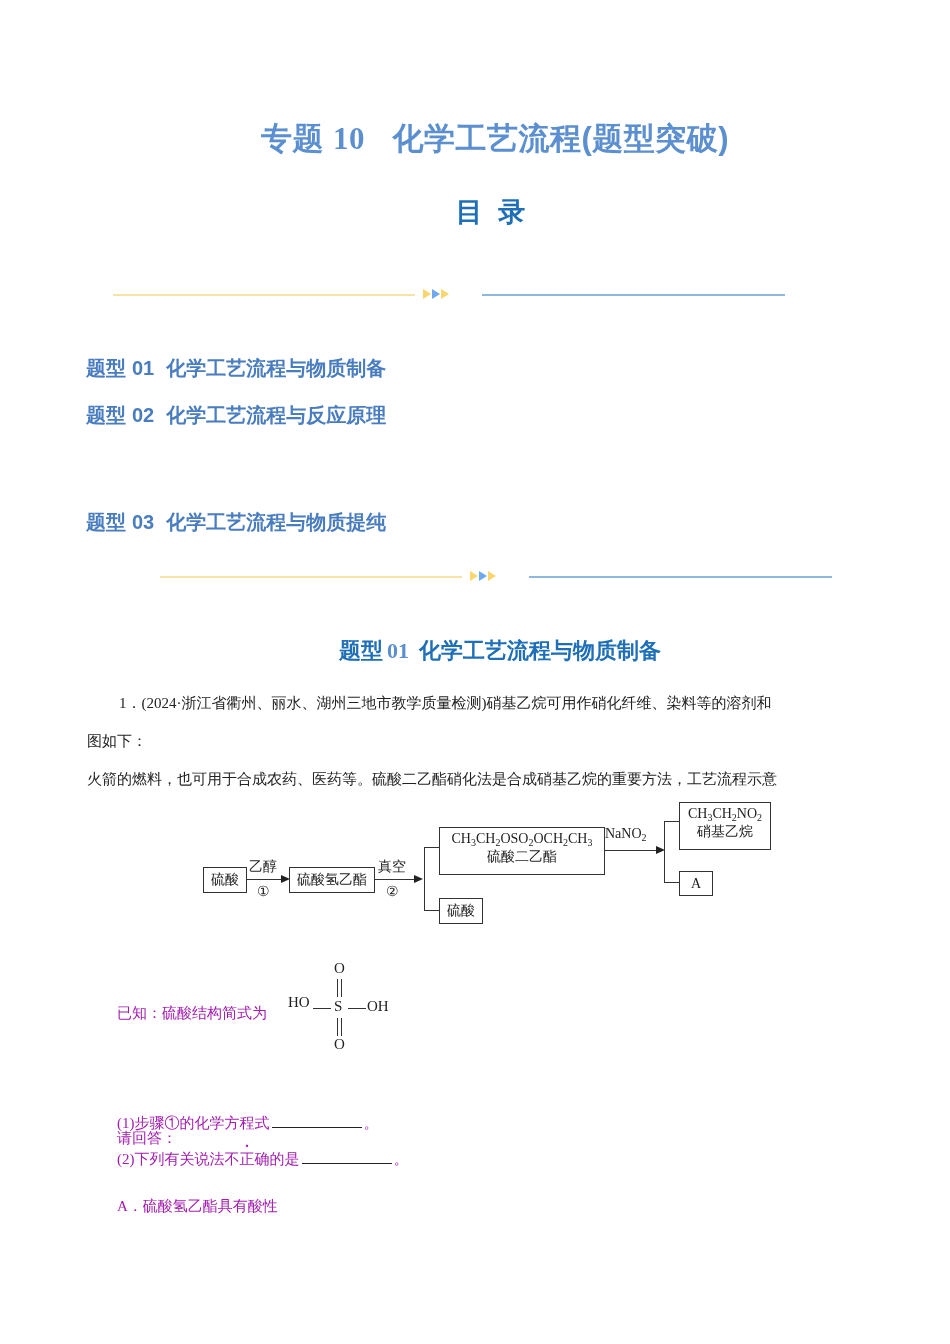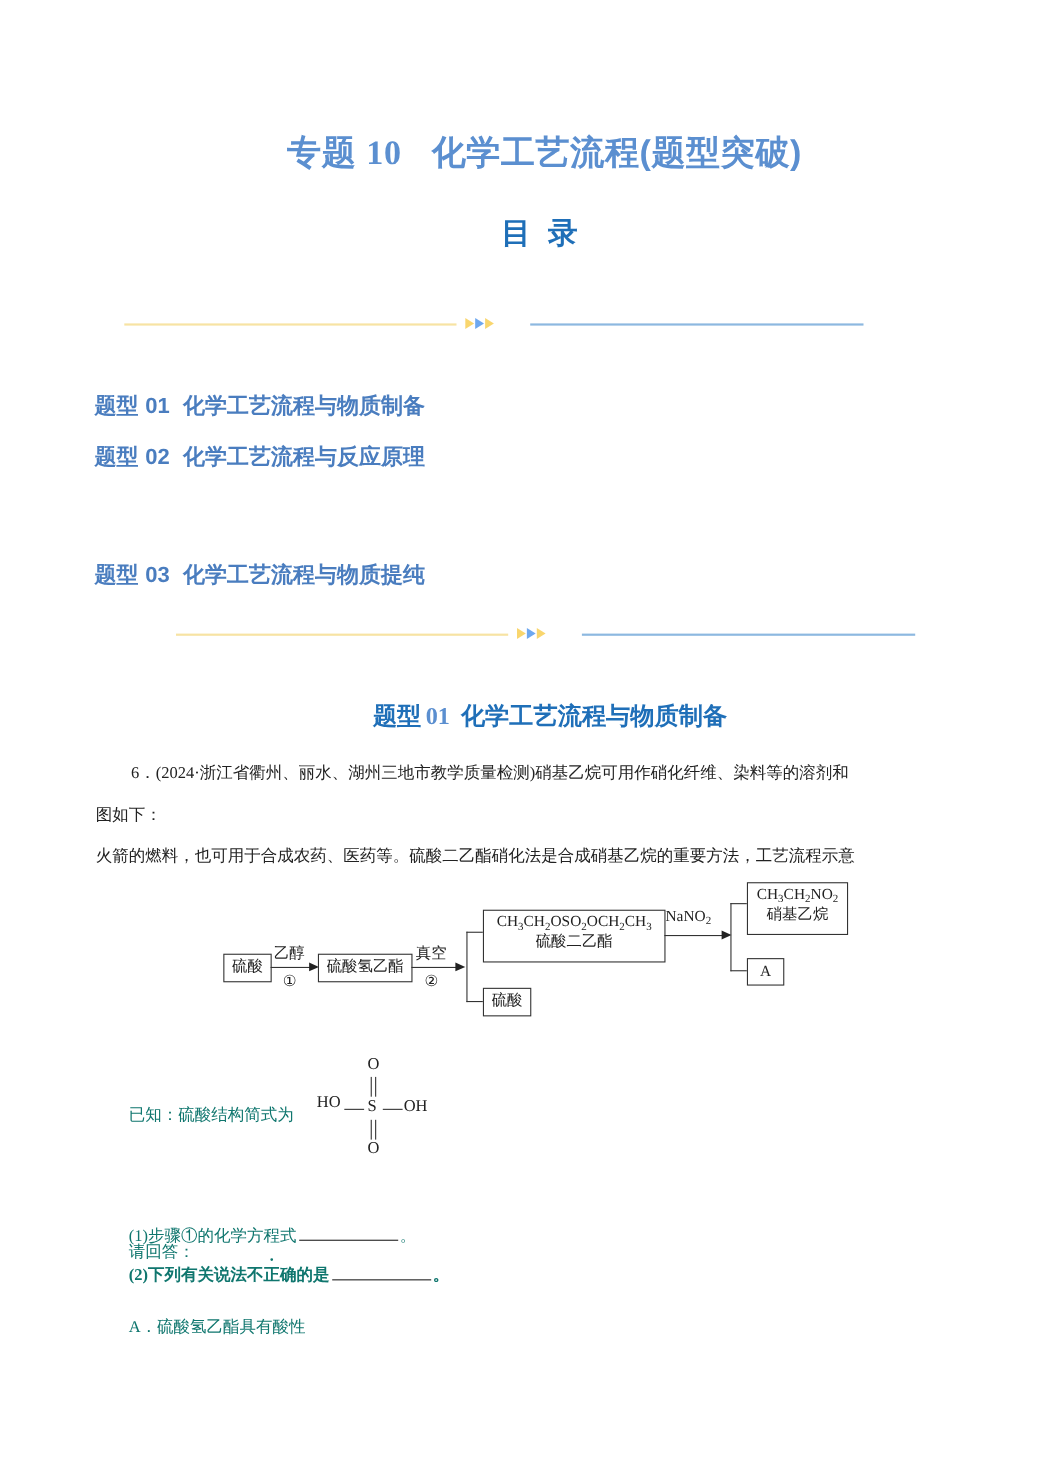--- a/index.html
+++ b/index.html
@@ -18,21 +18,21 @@
   .tri { width: 0; height: 0; border-top: 5px solid transparent; border-bottom: 5px solid transparent; border-left: 8px solid #f9d66e; margin-top: 1px; }
   .tri.blue { border-left-color: #6ea8f0; }
   .toc-item { left: 86px; font-size: 20px; font-weight: bold; color: #4a7dbf;
               font-family: "Liberation Sans", "DejaVu Sans", sans-serif; }
   .toc-item .code { margin: 0 12px 0 6px; }
   .section-heading { left: 0; width: 1000px; top: 636px; text-align: center; font-size: 22px; font-weight: bold;
               color: #1f6fb8; font-family: "Liberation Sans", "DejaVu Sans", sans-serif; }
   .section-heading .code { font-family: "Liberation Serif", serif; color: #5b8fd0; margin: 0 10px 0 4px; }
   .para { left: 87px; width: 778px; font-size: 15px; line-height: 38px; color: #222; }
   .para .indent { display: inline-block; width: 32px; }
-  .text-line { font-size: 15px; color: #0f766e; text-align: right; }
+  .text-line { font-size: 15px; color: #a21caf; text-align: right; }
   .box { position: absolute; border: 1.3px solid #333; background: #fff; font-size: 14px; text-align: center; color: #222; }
   .hline { position: absolute; height: 1.3px; background: #333; }
   .vline { position: absolute; width: 1.3px; background: #333; }
   .arrowhead { position: absolute; width: 0; height: 0; border-top: 4px solid transparent; border-bottom: 4px solid transparent; border-left: 9px solid #222; }
   .lbl { position: absolute; font-size: 14px; color: #222; white-space: nowrap; }
   sub { font-size: 10px; vertical-align: -3px; line-height: 0; }
   .blank { display: inline-block; width: 90px; border-bottom: 1px solid #222; height: 14px; vertical-align: baseline; margin: 0 2px; }
   .dotted { position: relative; display: inline-block; }
   .dotted::before { content: "·"; position: absolute; left: 50%; top: -12px; transform: translateX(-50%); font-weight: bold; }
   .struct { position: absolute; font-size: 15px; color: #222; }
@@ -75,21 +75,21 @@
       <div class="tri"></div>
   </div>
   <div class="line-right" style="left:529px;width:303px;"></div>
 </div>
 
 <div class="abs section-heading">
   <span>题型</span><span class="code">01</span><span>化学工艺流程与物质制备</span>
 </div>
 
 <div class="abs para" style="top:684px;">
-  <div><span class="indent"></span><span>6．(2024·浙江省衢州、丽水、湖州三地市教学质量检测)硝基乙烷可用作硝化纤维、染料等的溶剂和</span></div>
+  <div><span class="indent"></span><span>1．(2024·浙江省衢州、丽水、湖州三地市教学质量检测)硝基乙烷可用作硝化纤维、染料等的溶剂和</span></div>
   <div>图如下：</div>
   <div>火箭的燃料，也可用于合成农药、医药等。硫酸二乙酯硝化法是合成硝基乙烷的重要方法，工艺流程示意</div>
 </div>
 
 <div class="abs" style="left:0;top:0;width:950px;height:0;">
   <div class="box" style="left:203px;top:867px;width:42px;height:24px;line-height:24px;"><span>硫酸</span></div>
   <div class="hline" style="left:246px;top:879px;width:36px;"></div>
   <div class="arrowhead" style="left:281px;top:875px;"></div>
   <div class="lbl" style="left:249px;top:858px;">乙醇</div>
   <div class="lbl" style="left:257px;top:883px;">①</div>
@@ -137,16 +137,16 @@
   <div class="struct" style="left:79px;top:38px;">OH</div>
   <div class="vline" style="left:49px;top:58px;height:18px;width:1px;"></div>
   <div class="vline" style="left:53px;top:58px;height:18px;width:1px;"></div>
   <div class="struct" style="left:46px;top:76px;">O</div>
 </div>
 
 <div class="abs text-line" style="left:117px;top:1129px;">请回答：</div>
 <div class="abs text-line" style="left:117px;top:1113px;">
   <span>(1)步骤①的化学方程式</span><span class="blank"></span><span>。</span>
 </div>
-<div class="abs text-line" style="left:117px;top:1149px;font-weight:bold;">
+<div class="abs text-line" style="left:117px;top:1149px;">
   <span>(2)下列有关说法</span><span class="dotted" style="letter-spacing:0;">不正确</span><span>的是</span><span class="blank"></span><span>。</span>
 </div>
 <div class="abs text-line" style="left:117px;top:1185px;margin-top:12px;">A．硫酸氢乙酯具有酸性</div>
 
 </body></html>

